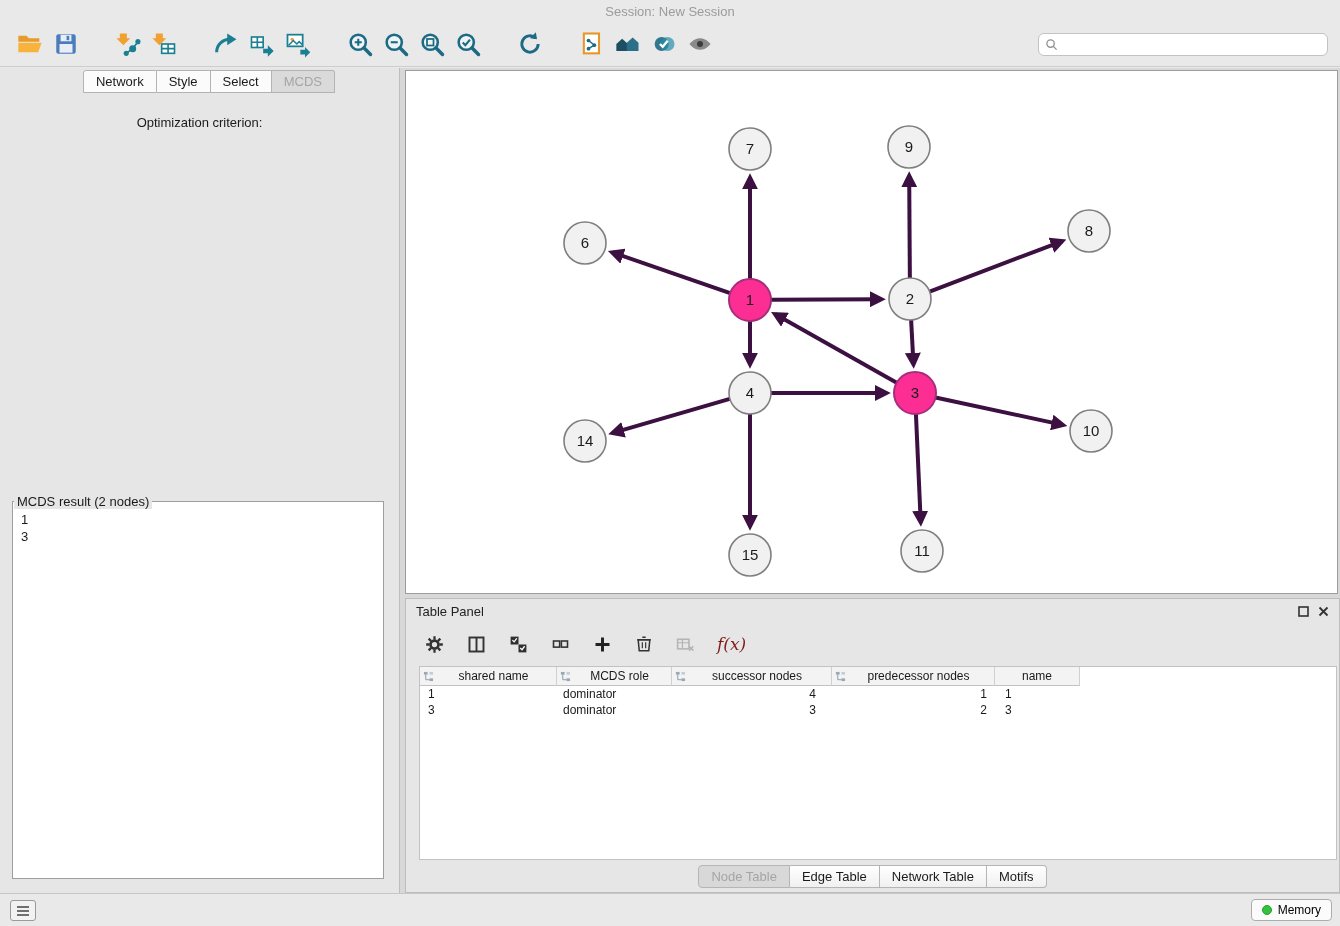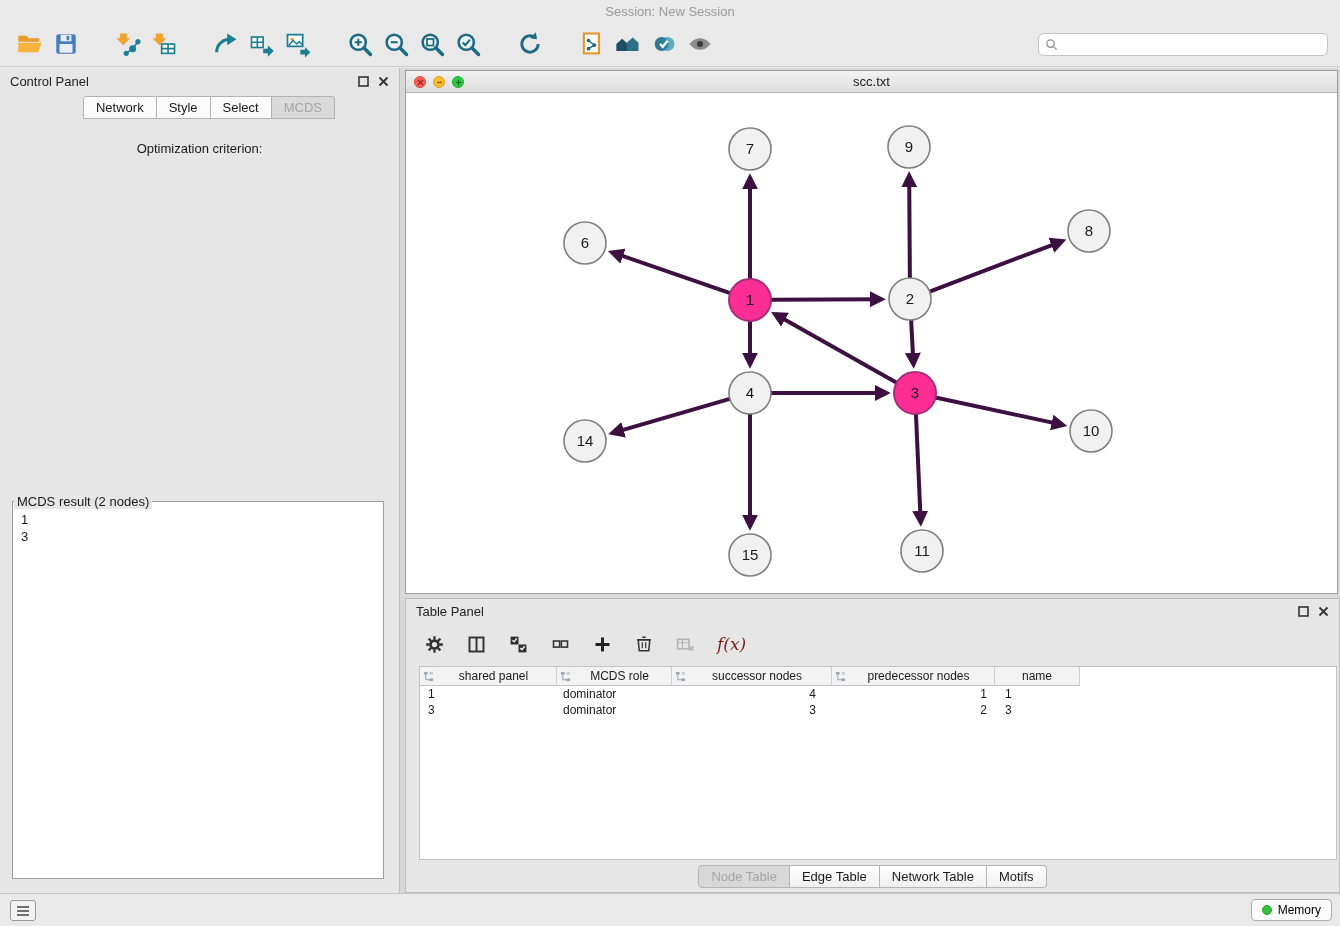--- a/index.html
+++ b/index.html
@@ -218,70 +218,39 @@
       <circle cx="6" cy="6" r="4" fill="none" stroke="#8f8f8f" stroke-width="1.4"></circle>
       <path d="M9 9l3.5 3.5" stroke="#8f8f8f" stroke-width="1.4"></path>
     </svg>
     <input value="" style="">
   </span>
 </div>
 
 <div class="main">
 
   <div class="control-panel">
-    <div class="cp-header">
-      <span class="panel-title">Control Panel</span>
-      <span class="panel-ctrls">
-        <svg width="11" height="11" viewBox="0 0 11 11">
-          <rect x="1" y="1" width="9" height="9" fill="none" stroke="#333" stroke-width="1.6"></rect>
-        </svg>
-        <svg width="11" height="11" viewBox="0 0 11 11">
-          <path d="M1.5 1.5l8 8M9.5 1.5l-8 8" stroke="#333" stroke-width="1.8"></path>
-        </svg>
-      </span>
-    </div>
     <div class="cp-tabs">
       <button class="cp-tab">Network</button>
       <button class="cp-tab">Style</button>
       <button class="cp-tab">Select</button>
       <button class="cp-tab active">MCDS</button>
     </div>
     <div class="cp-content">
       <div class="opt-label">Optimization criterion:</div>
     </div>
     <fieldset class="result">
       <legend>MCDS result (2 nodes)</legend>
       <div class="result-lines">
         <div>1</div>
         <div>3</div>
       </div>
     </fieldset>
   </div>
 
   <div class="net-window">
-    <div class="nw-titlebar">
-      <span class="lights">
-        <span class="light red">
-          <svg width="7" height="7" viewBox="0 0 8 8">
-              <path d="M1 1l6 6M7 1L1 7" stroke="#8c1d18" stroke-width="1.3"></path>
-            </svg>
-        </span>
-        <span class="light yellow">
-          <svg width="7" height="7" viewBox="0 0 8 8">
-              <path d="M1 4h6" stroke="#8a5d10" stroke-width="1.5"></path>
-            </svg>
-        </span>
-        <span class="light green">
-          <svg width="7" height="7" viewBox="0 0 8 8">
-              <path d="M4 1v6M1 4h6" stroke="#0e5f1c" stroke-width="1.3"></path>
-            </svg>
-        </span>
-      </span>
-      <span>scc.txt</span>
-    </div>
     <div class="nw-canvas">
       <svg id="graph-svg" width="931" height="500" viewBox="0 0 931 500">
         <defs>
           <marker id="arrowhead" viewBox="0 0 10 10" refX="7" refY="5" markerWidth="4" markerHeight="4" orient="auto" markerUnits="strokeWidth">
             <path id="arrow-head-path" d="M0 0L10 5L0 10z" fill="#3c1040"></path>
           </marker>
         </defs>
       <line x1="344" y1="186" x2="344" y2="85" stroke="#3c1040" stroke-width="4" marker-end="url(#arrowhead)"></line>
           <line x1="324.15100568517136" y1="200.143074691241" x2="206.41051595857292" y2="159.46908733114336" stroke="#3c1040" stroke-width="4" marker-end="url(#arrowhead)"></line>
           <line x1="364.9995898557659" y1="206.86875256340147" x2="475.0005663896566" y2="206.18124646006464" stroke="#3c1040" stroke-width="4" marker-end="url(#arrowhead)"></line>
@@ -373,21 +342,21 @@
     </div>
     <div class="tp-table">
       <div class="thead">
         <div class="th c0">
           <svg width="11" height="11" viewBox="0 0 12 12">
             <rect x="1" y="1" width="4" height="3" fill="#9aa7b5"></rect>
               <rect x="7" y="1" width="4" height="3" fill="#c5ced8"></rect>
             <rect x="7" y="8" width="4" height="3" fill="#9aa7b5"></rect>
               <path d="M3 4v5.5h4" stroke="#8a97a5" fill="none"></path>
           </svg>
-          <span class="hlabel">shared panel</span>
+          <span class="hlabel">shared name</span>
         </div>
         <div class="th c1">
           <svg width="11" height="11" viewBox="0 0 12 12">
             <rect x="1" y="1" width="4" height="3" fill="#9aa7b5"></rect>
               <rect x="7" y="1" width="4" height="3" fill="#c5ced8"></rect>
             <rect x="7" y="8" width="4" height="3" fill="#9aa7b5"></rect>
               <path d="M3 4v5.5h4" stroke="#8a97a5" fill="none"></path>
           </svg>
           <span class="hlabel">MCDS role</span>
         </div>

